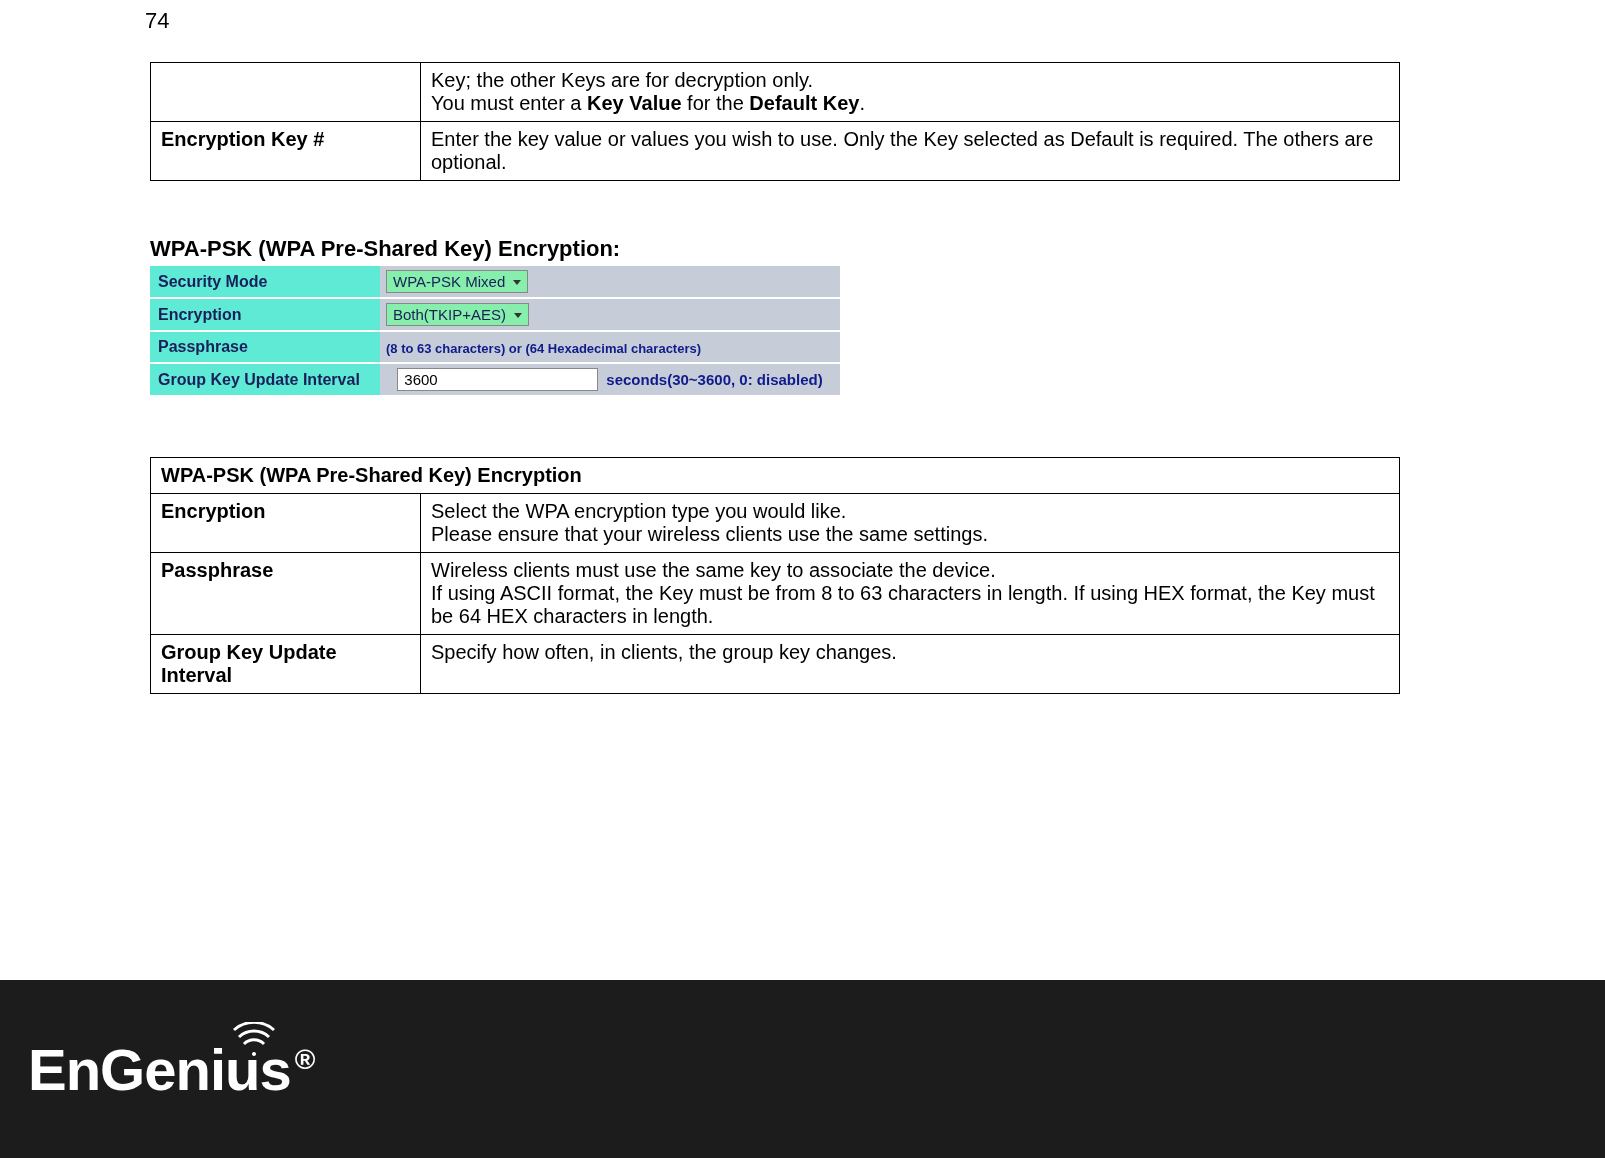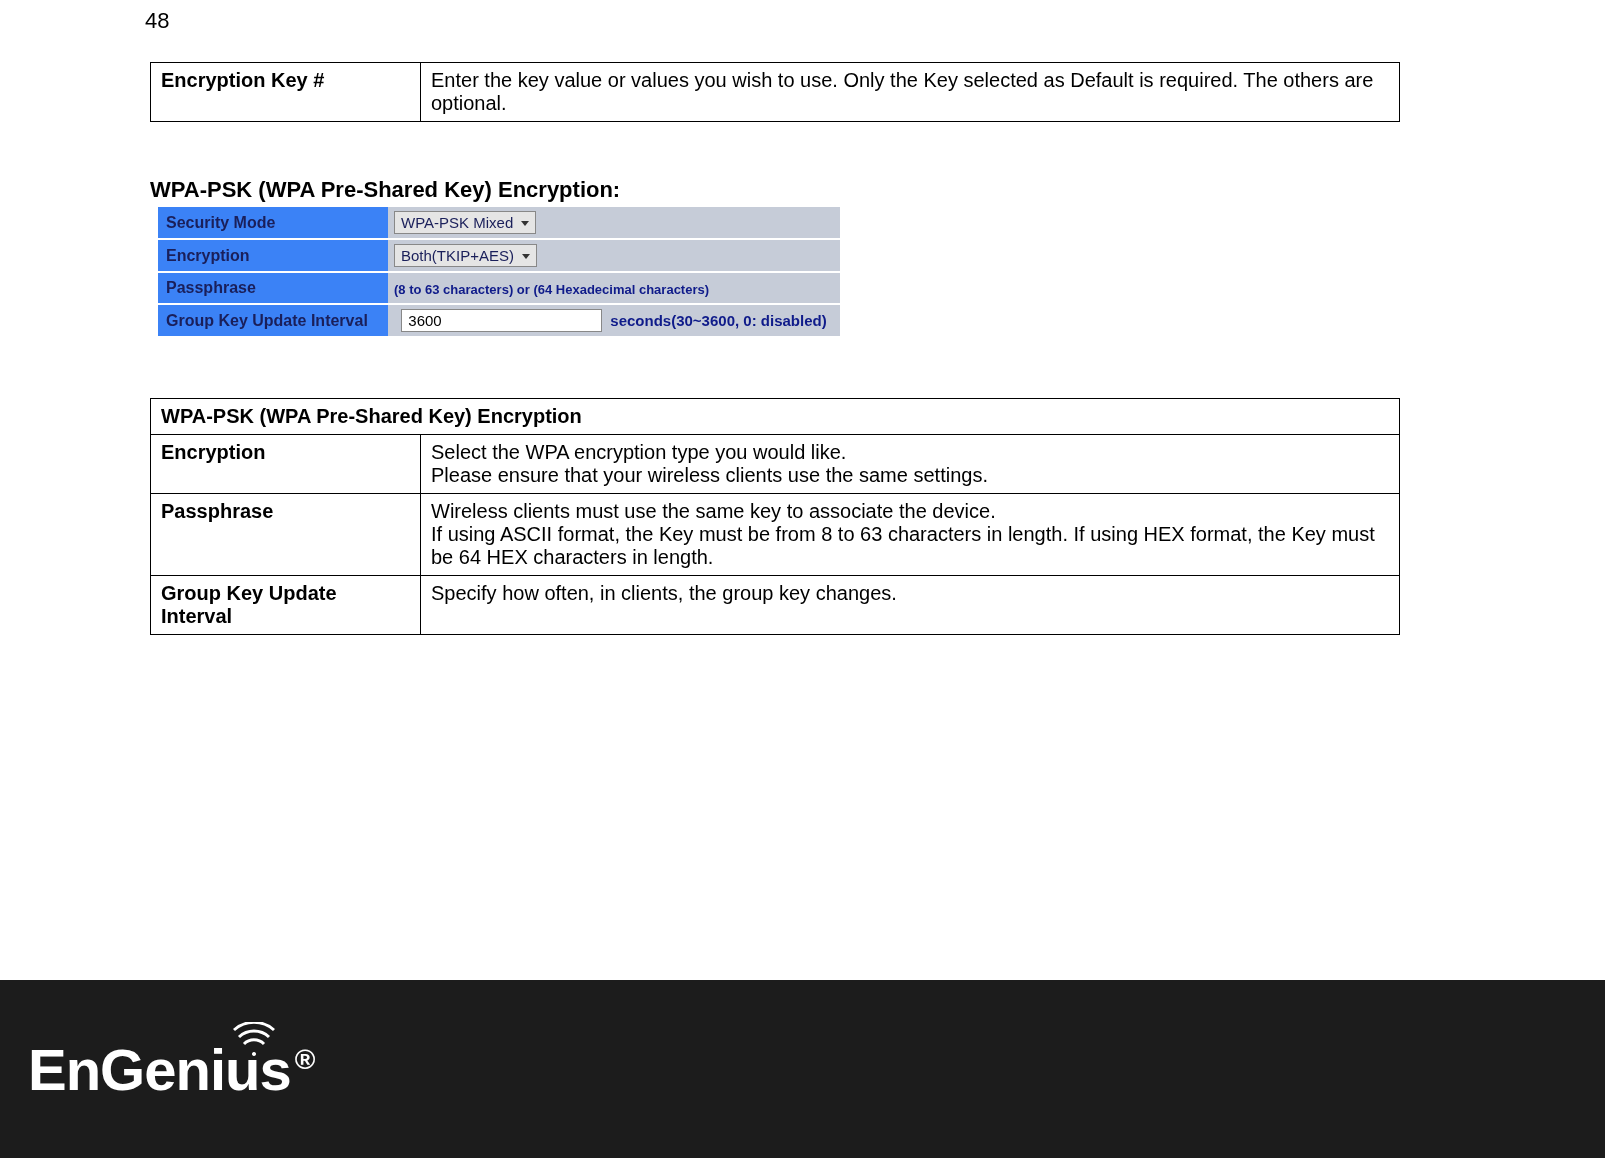--- a/index.html
+++ b/index.html
@@ -47,42 +47,41 @@
   .ws-wrap { width: 690px; margin-bottom: 50px; }
   .ws-title { font-weight: bold; font-size: 17px; color: #0a0a7a; margin-bottom: 2px; font-family: Arial, sans-serif; }
   .ws-row {
     display: flex;
     align-items: stretch;
     border-bottom: 2px solid #fff;
     font-family: Arial, sans-serif;
   }
   .ws-label {
     width: 230px;
-    background: #3b82f6;
+    background: #5eead4;
     color: #1a1f5a;
     font-weight: bold;
     font-size: 16px;
     padding: 6px 8px;
     display: flex;
     align-items: center;
-    margin-left: 8px;
   }
   .ws-field {
     flex: 1;
     background: #c6ccd8;
     padding: 4px 6px;
     display: flex;
     flex-direction: column;
     justify-content: center;
     font-size: 15px;
     color: #1a1f5a;
   }
   .ws-field.inline { flex-direction: row; align-items: center; gap: 8px; }
   .ws-select {
-    background: #e5e5e5;
+    background: #86efac;
     border: 1px solid #888;
     padding: 2px 22px 2px 6px;
     font-size: 15px;
     width: fit-content;
     position: relative;
     display: inline-flex;
     align-items: center;
   }
   .ws-select::after {
     content: '';
@@ -139,26 +138,33 @@
   }
   .logo-waves {
     position: absolute;
     top: -14px;
     left: 204px;
   }
 </style>
 </head>
 <body>
 
-<div class="page-num">48</div>
+<div class="page-num">74</div>
 
 <div class="content">
 
   <table class="info">
     <tbody>
+        <tr>
+      <td class="label-col"></td>
+      <td>
+        <span>Key; the other Keys are for decryption only.</span><br>
+        <span>You must enter a </span><b>Key Value</b><span> for the </span><b>Default Key</b><span>.</span>
+      </td>
+    </tr>
     <tr>
       <td class="label-col">Encryption Key #</td>
       <td>Enter the key value or values you wish to use. Only the Key selected as Default is required. The others are optional.</td>
     </tr>
   </tbody>
     </table>
 
   <div class="section-heading">WPA-PSK (WPA Pre-Shared Key) Encryption:</div>
 
   <div class="ws-wrap">

